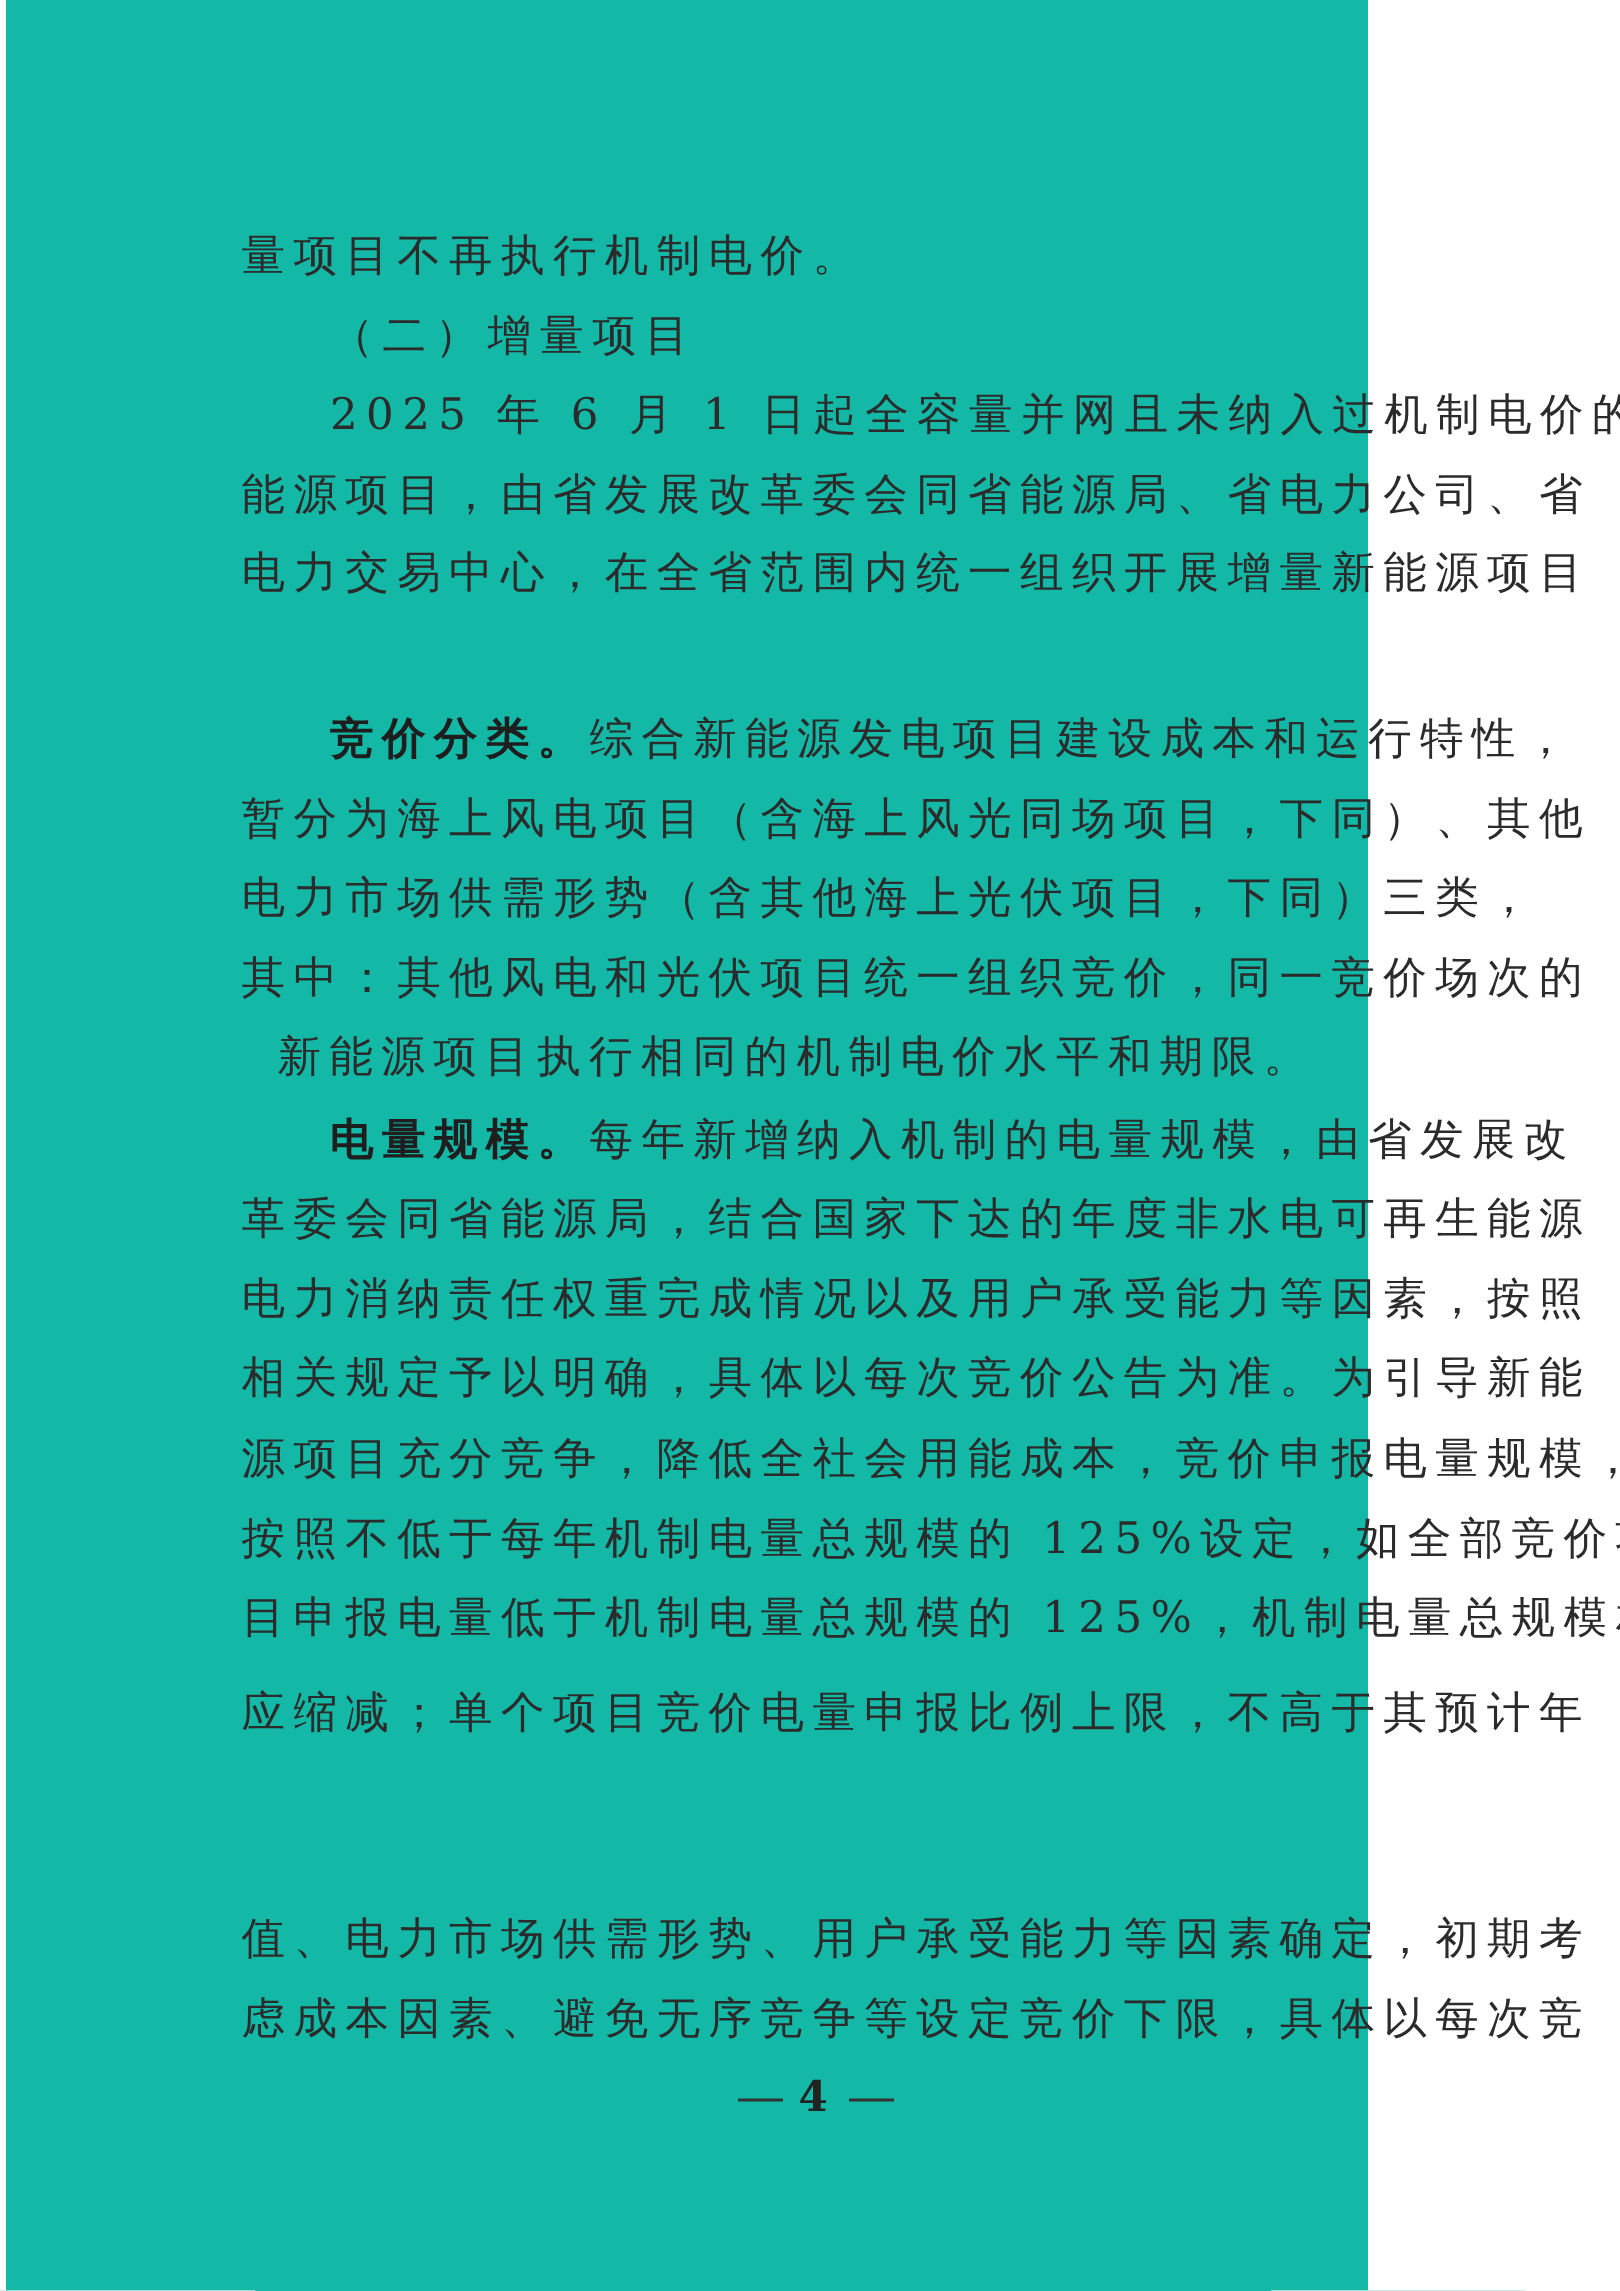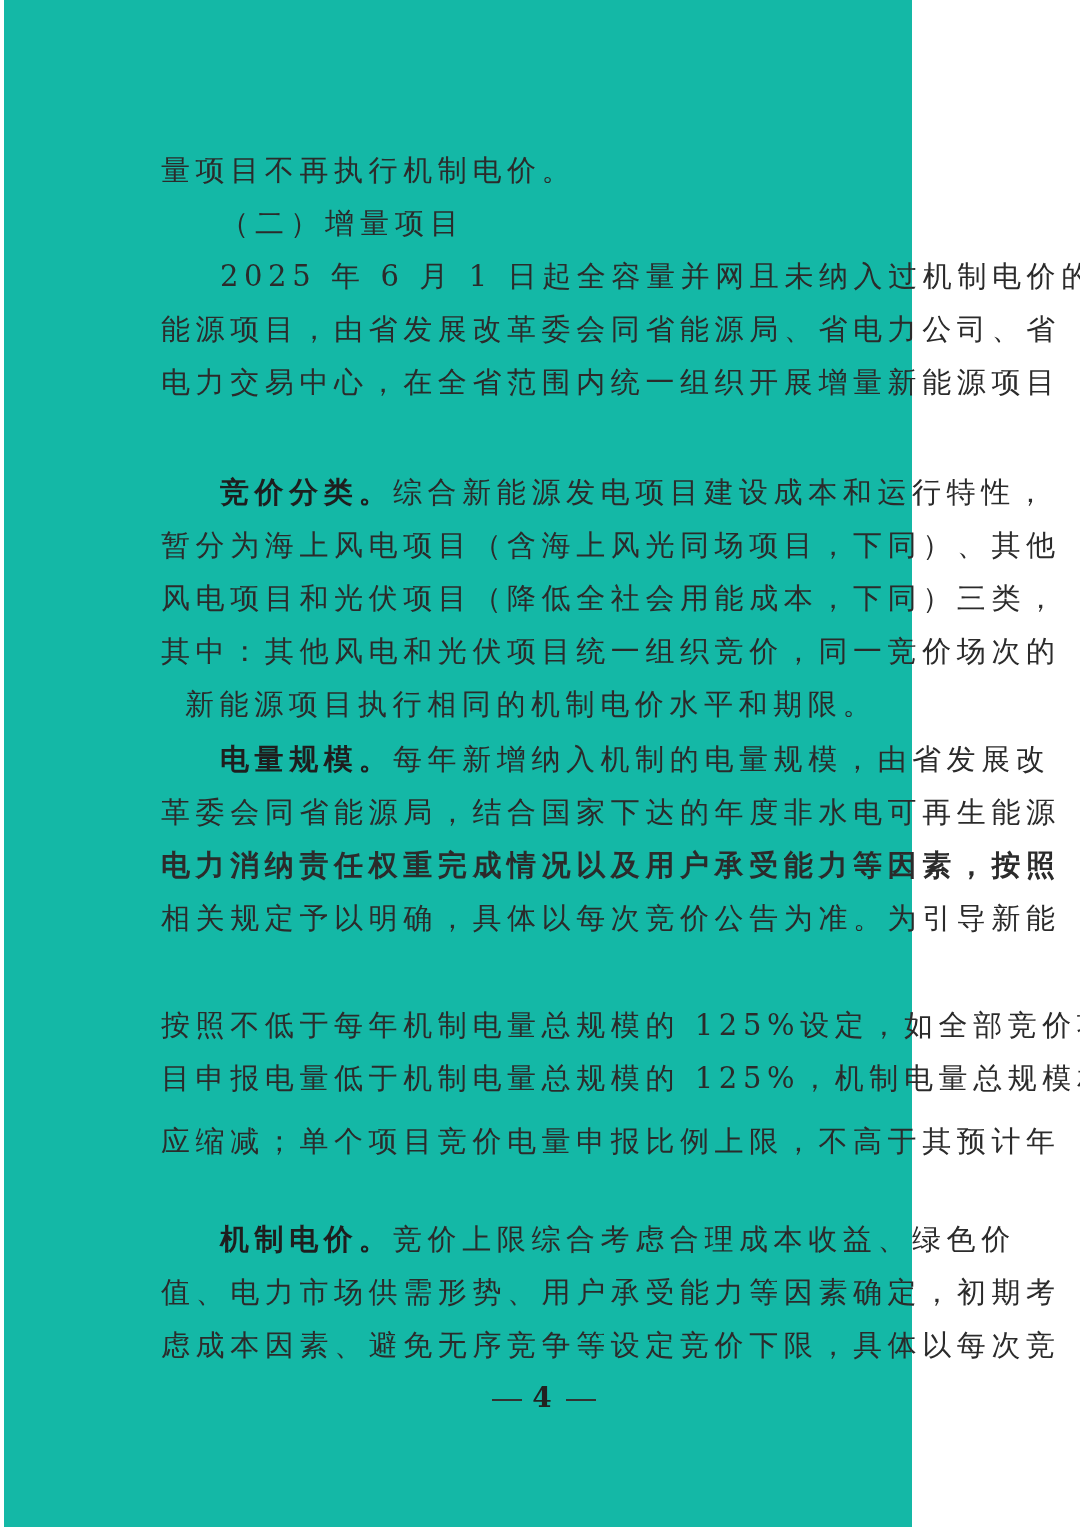--- a/index.html
+++ b/index.html
@@ -79,33 +79,33 @@
   <div class="line last" style="top:148px;">量项目不再执行机制电价。</div>
 
   <div class="line indent heading" style="top:201px;">（二）增量项目</div>
 
   <div class="line indent" style="top:254px;">2025 年 6 月 1 日起全容量并网且未纳入过机制电价的新</div>
   <div class="line" style="top:307px;">能源项目，由省发展改革委会同省能源局、省电力公司、省</div>
   <div class="line" style="top:360px;font-family:Liberation Serif, serif;">电力交易中心，在全省范围内统一组织开展增量新能源项目</div>
 
   <div class="line indent" style="top:470px;"><span class="bold">竞价分类。</span><span>综合新能源发电项目建设成本和运行特性，</span></div>
   <div class="line" style="top:523px;">暂分为海上风电项目（含海上风光同场项目，下同）、其他</div>
-  <div class="line" style="top:576px;">风电项目和光伏项目（降低全社会用能成本，下同）三类，</div>
+  <div class="line" style="top:576px;">电力市场供需形势（含其他海上光伏项目，下同）三类，</div>
   <div class="line" style="top:629px;">其中：其他风电和光伏项目统一组织竞价，同一竞价场次的</div>
   <div class="line last" style="top:682px;margin-left:24px;">新能源项目执行相同的机制电价水平和期限。</div>
 
   <div class="line indent" style="top:737px;"><span class="bold">电量规模。</span><span>每年新增纳入机制的电量规模，由省发展改</span></div>
   <div class="line" style="top:790px;">革委会同省能源局，结合国家下达的年度非水电可再生能源</div>
-  <div class="line" style="top:843px;font-weight:bold;">电力消纳责任权重完成情况以及用户承受能力等因素，按照</div>
+  <div class="line" style="top:843px;">电力消纳责任权重完成情况以及用户承受能力等因素，按照</div>
   <div class="line" style="top:896px;">相关规定予以明确，具体以每次竞价公告为准。为引导新能</div>
+  <div class="line" style="top:950px;">源项目充分竞争，降低全社会用能成本，竞价申报电量规模，</div>
   <div class="line" style="top:1003px;">按照不低于每年机制电量总规模的 125%设定，如全部竞价项</div>
   <div class="line" style="top:1056px;">目申报电量低于机制电量总规模的 125%，机制电量总规模相</div>
   <div class="line" style="top:1109px;margin-top:10px;">应缩减；单个项目竞价电量申报比例上限，不高于其预计年</div>
 
-  <div class="line indent" style="top:1217px;"><span class="bold">机制电价。</span><span>竞价上限综合考虑合理成本收益、绿色价</span></div>
   <div class="line" style="top:1270px;">值、电力市场供需形势、用户承受能力等因素确定，初期考</div>
   <div class="line" style="top:1323px;">虑成本因素、避免无序竞争等设定竞价下限，具体以每次竞</div>
 
   <div class="footer">
     <span class="dash"></span><span>4</span><span class="dash"></span>
   </div>
 
 </div>
 
 </body></html>

